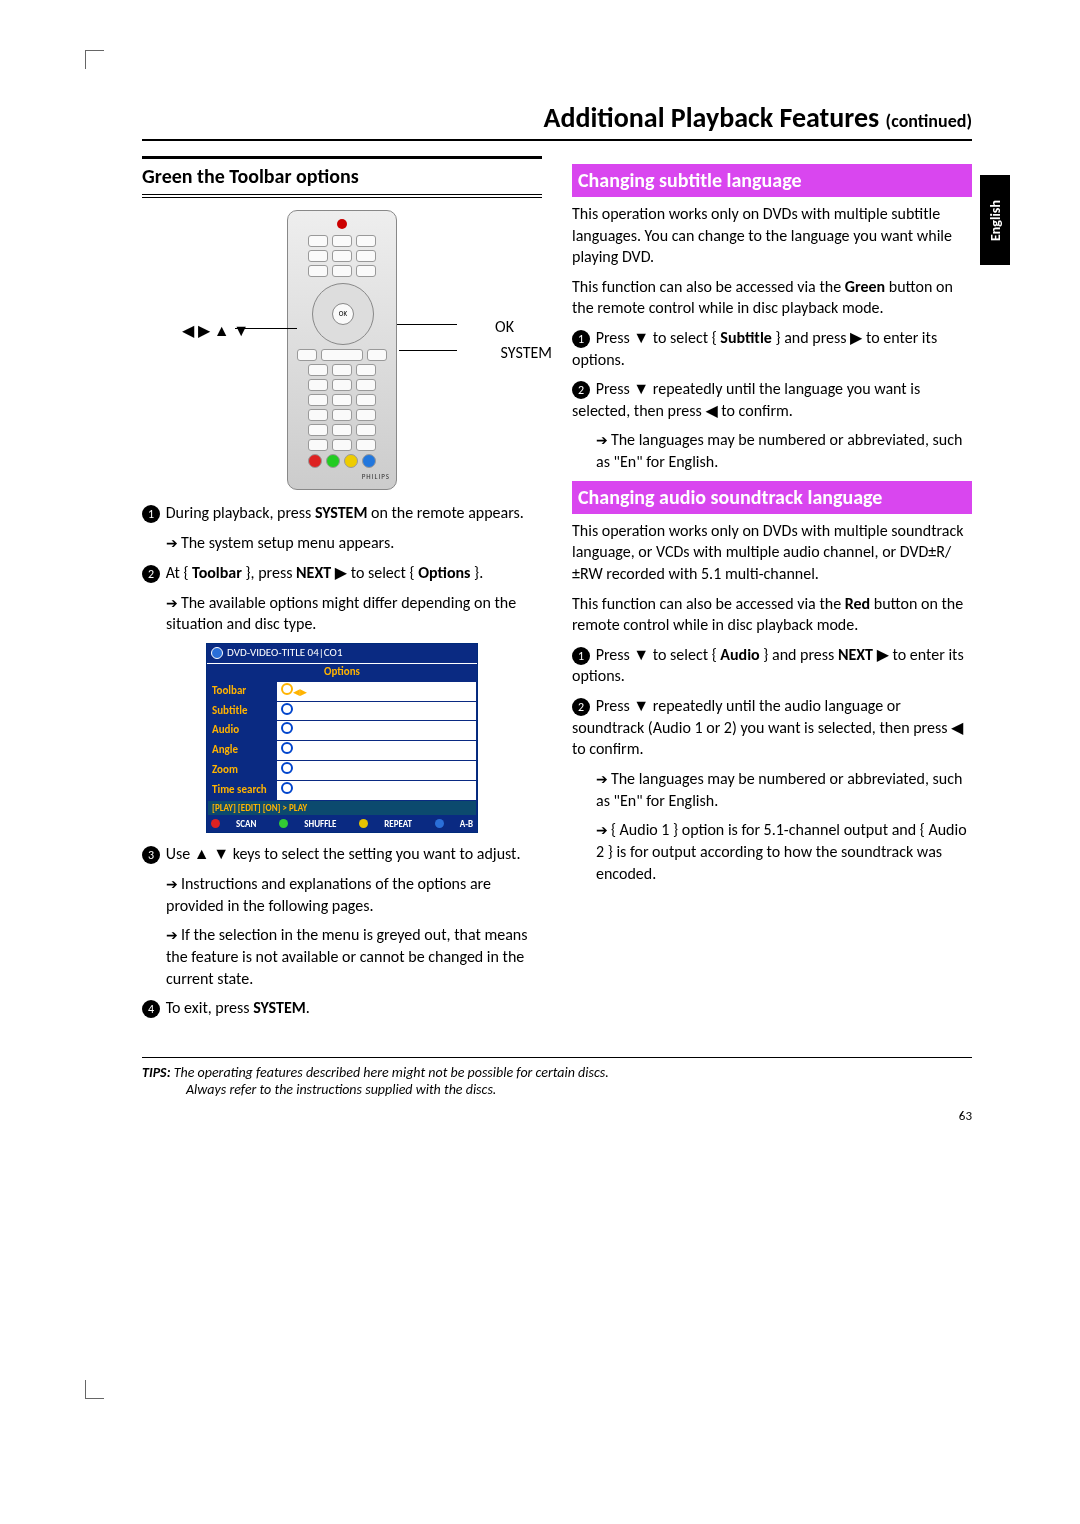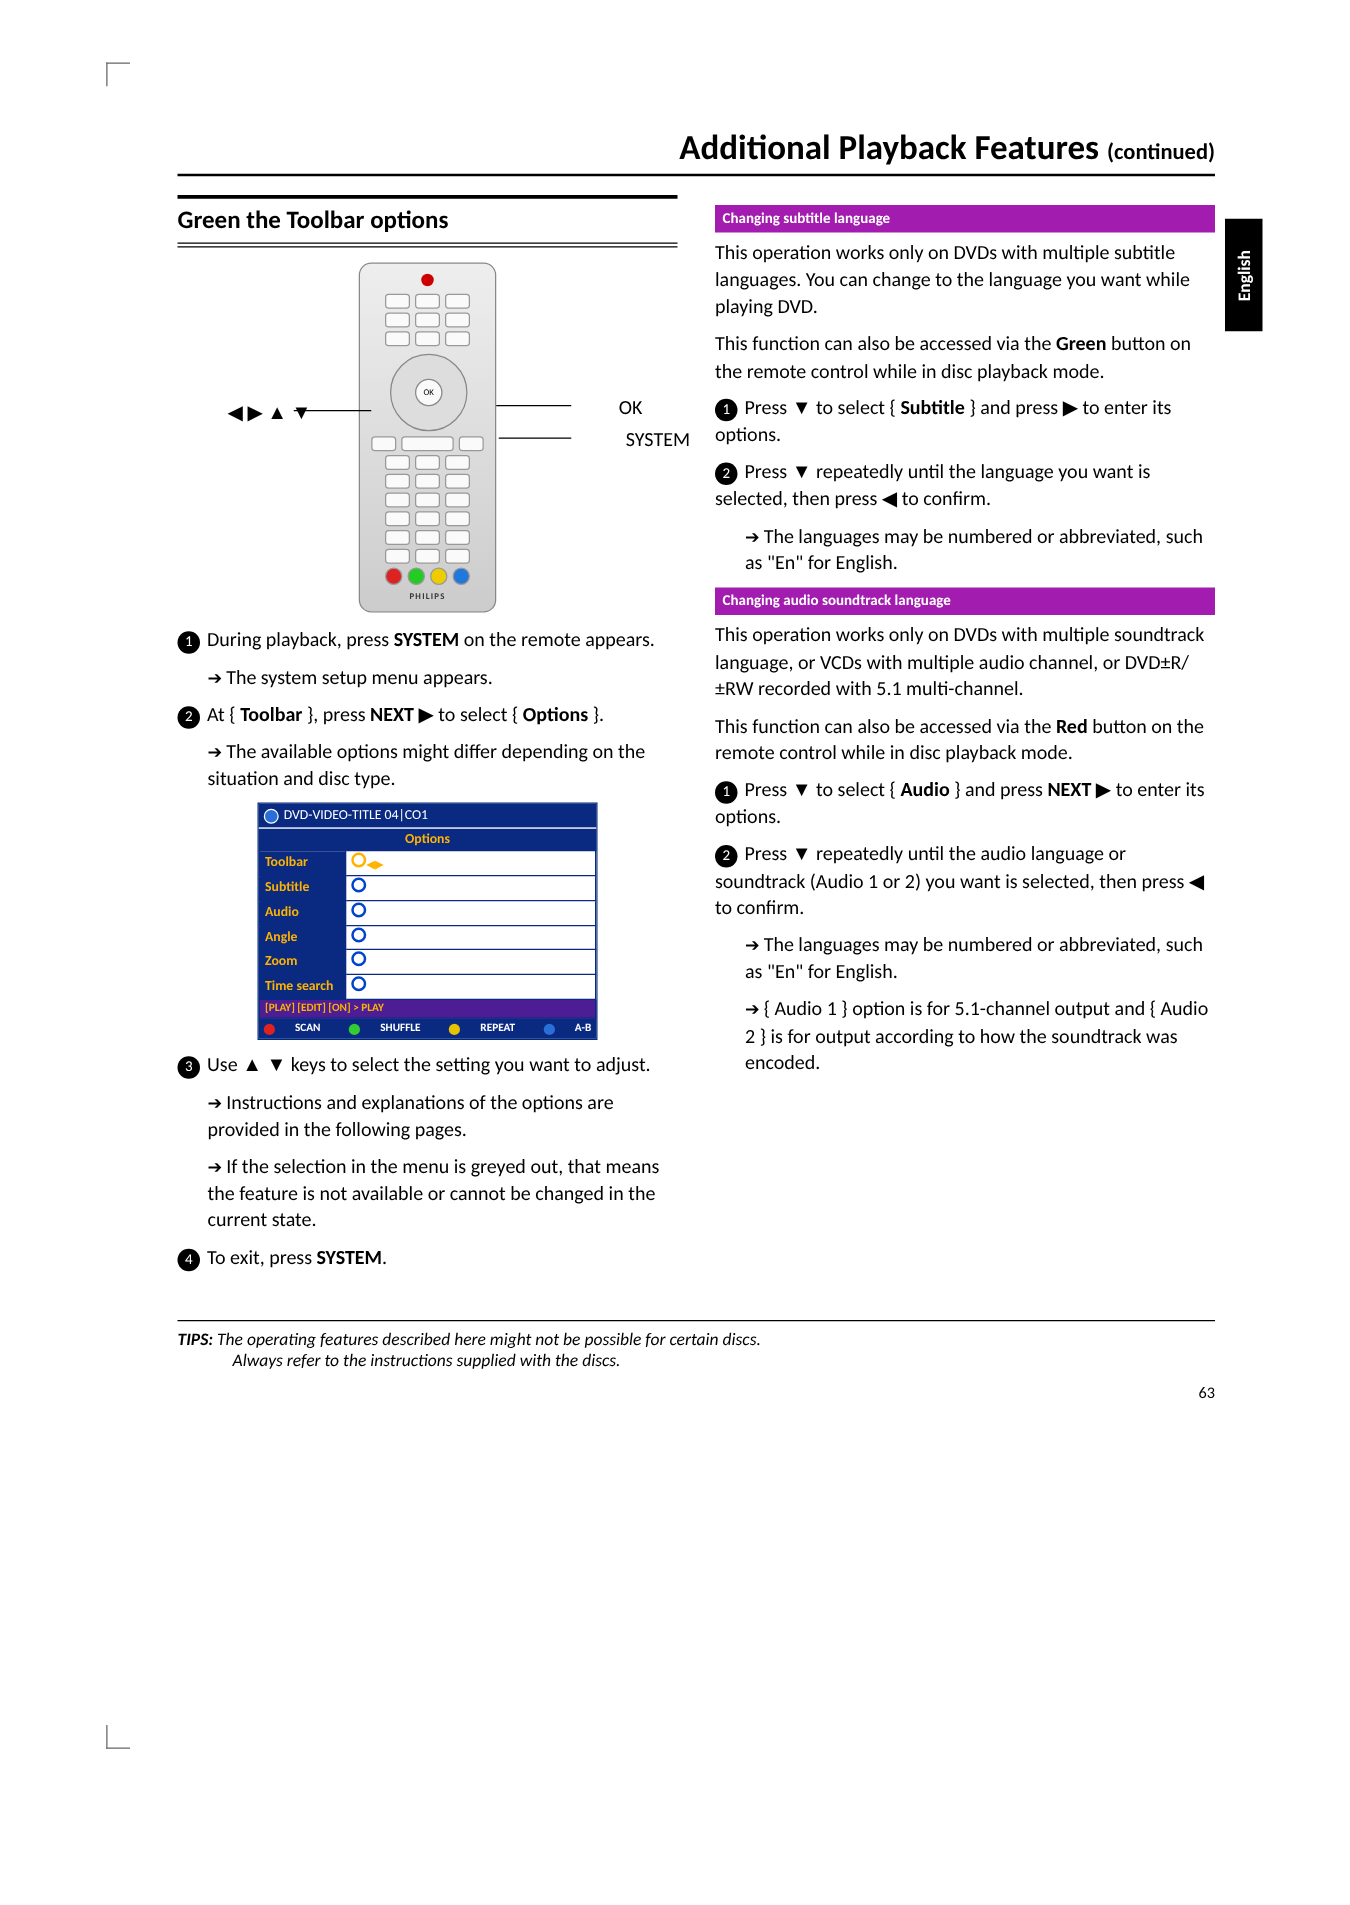--- a/index.html
+++ b/index.html
@@ -46,21 +46,21 @@
   .col { flex: 1; font-size: 16px; line-height: 1.35; }
   .section-head {
     font-size: 20px;
     font-weight: bold;
     border-top: 3px solid #000;
     border-bottom: 4px double #000;
     padding: 4px 0;
     margin-bottom: 12px;
   }
   .subhead {
-    background:#a21caf; color:#fff; font-weight:bold; padding:3px 6px; margin:8px 0 6px 0; font-size:12px;
+    background:#d946ef; color:#fff; font-weight:bold; padding:3px 6px; margin:8px 0 6px 0; font-size:20px;
   }
   .num {
     display:inline-block; width:18px; height:18px; border-radius:50%; background:#000; color:#fff;
     text-align:center; font-size:12px; line-height:18px; vertical-align:baseline; margin-right:2px;
   }
   .ind { margin-left: 24px; }
   .arrow-note::before { content:"➔ "; font-size:14px;}
   .remote-wrap { position:relative; width:100%; display:flex; justify-content:center; margin-bottom:12px;}
   .remote {
     width: 110px;
@@ -70,42 +70,42 @@
     padding: 8px 6px;
     box-sizing:border-box;
   }
   .remote .led { width:10px;height:10px;border-radius:50%;background:#c00;margin:0 auto 6px;}
   .remote .row { display:flex; justify-content:center; gap:4px; margin:3px 0;}
   .remote .btn { width:18px;height:10px;border:1px solid #999;border-radius:3px;background:#fafafa;}
   .remote .btn.r{border-radius:50%; width:12px;height:12px;}
   .remote .dpad { position:relative; width:60px;height:60px;margin:6px auto; }
   .remote .ring { width:60px;height:60px;border:1px solid #888;border-radius:50%;background:#ddd;}
   .remote .ok { position:absolute;left:20px;top:20px;width:20px;height:20px;border-radius:50%;background:#fafafa;border:1px solid #888;font-size:7px;display:flex;align-items:center;justify-content:center;}
-  .remote .brand{font-size:7px;text-align:center;letter-spacing:1px;margin-top:4px;color:#333;font-weight:bold;}
+  .remote .brand{font-size:7px;text-align:right;letter-spacing:1px;margin-top:4px;color:#333;font-weight:normal;}
   .callout{position:absolute; font-size:16px; }
   .callout.left{ left:40px; top:110px; }
   .callout.ok { right:28px; top:106px; }
   .callout.sys{ right:-10px; top:132px; }
   .line{position:absolute;height:1px;background:#000;}
   .line.l1{top:118px;left:93px;width:62px;}
   .line.l2{top:114px;right:85px;width:60px;}
   .line.l3{top:140px;right:85px;width:58px;}
   .menu-ui{
     width:270px;margin:6px auto 10px;border:1px solid #002a7a;font-size:11px;
   }
   .menu-ui .top{background:#0a2a82;color:#fff;padding:2px 4px;display:flex;align-items:center;gap:4px;}
   .menu-ui .top .disc{width:10px;height:10px;border-radius:50%;background:#2a6fd8;border:1px solid #fff;}
   .menu-ui .opts{background:#0a2a82;color:#ffb300;text-align:center;font-weight:bold;padding:1px 0;border-top:1px solid #fff;}
   .menu-ui table{width:100%;border-collapse:collapse;}
   .menu-ui td{border:1px solid #0a2a82;padding:1px 4px;}
   .menu-ui td.label{width:60px;color:#ffb300;background:#0a2a82;font-weight:bold;}
   .menu-ui td.val{background:#fff;}
   .menu-ui .ind-dot{display:inline-block;width:8px;height:8px;border-radius:50%;background:#fff;border:2px solid #04c;}
   .menu-ui .ind-sel{border:2px solid #ffb300;}
-  .menu-ui .navrow td{background:#4c1d95;color:#ffb300;font-weight:bold;font-size:9px;}
+  .menu-ui .navrow td{background:#0c4a6e;color:#ffb300;font-weight:bold;font-size:9px;}
   .menu-ui .bottom{background:#0a2a82;padding:2px 4px;display:flex;justify-content:space-between;}
   .menu-ui .pill{display:flex;align-items:center;gap:16px;color:#fff;font-size:9px;font-weight:bold;}
   .pill .cdot{width:9px;height:9px;border-radius:50%;}
   .cdot.red{background:#d22;} .cdot.yel{background:#e6c200;} .cdot.grn{background:#3c3;} .cdot.blu{background:#2a6fd8;}
   .lr-arrows{display:inline-block;}
   .lr-arrows::before{content:"◀";color:#ffb300;font-size:9px;}
   .lr-arrows::after{content:"▶";color:#ffb300;font-size:9px;}
   .tips{
     border-top:1px solid #000; margin-top:30px; padding-top:6px; font-size:14px; font-style:italic;
   }

